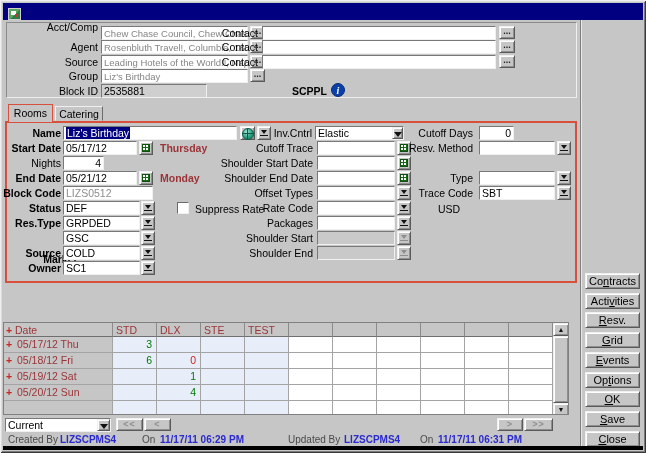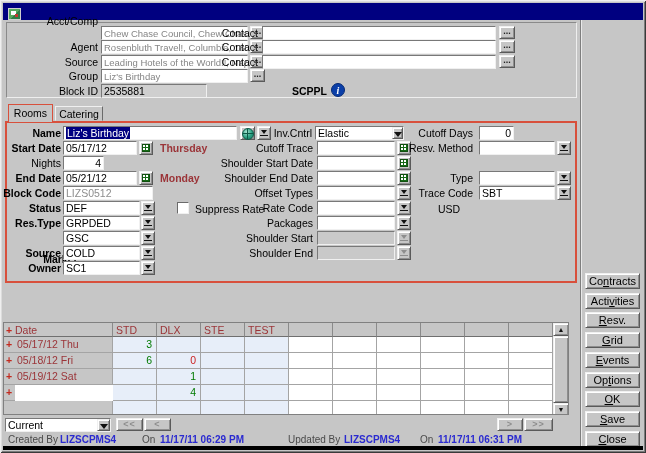--- a/index.html
+++ b/index.html
@@ -67,21 +67,21 @@
 <body>
 
 <div class="window">
 
   <div class="abs titlebar">
     <span class="abs appico"></span>
   </div>
 
   <div class="abs hdrbox"></div>
   <div id="hdr-generated">
-      <div class="abs lab" style="left: 8px; top: 15px; width: 90px;">Acct/Comp</div>
+      <div class="abs lab" style="left: 8px; top: 21px; width: 90px;">Acct/Comp</div>
       <div class="abs fld gtxt" style="left: 101px; top: 26px; width: 147px;">Chew Chase Council, Chew Chase, 1800</div>
       <div class="abs rbtn lov" style="left: 250px; top: 26px; width: 15px; height: 13px;">...</div>
       <div class="abs lab" style="left: 8px; top: 41px; width: 90px;">Agent</div>
       <div class="abs fld gtxt" style="left: 101px; top: 40px; width: 147px;">Rosenbluth Travel!, Columbia, 1800-roser</div>
       <div class="abs rbtn lov" style="left: 250px; top: 40px; width: 15px; height: 13px;">...</div>
       <div class="abs lab" style="left: 8px; top: 56px; width: 90px;">Source</div>
       <div class="abs fld gtxt" style="left: 101px; top: 55px; width: 147px;">Leading Hotels of the World!!, Naples, 180</div>
       <div class="abs rbtn lov" style="left: 250px; top: 55px; width: 15px; height: 13px;">...</div>
       <div class="abs lab" style="left: 8px; top: 70px; width: 90px;">Group</div>
       <div class="abs fld gtxt" style="left: 101px; top: 69px; width: 147px;">Liz's Birthday</div>
@@ -244,20 +244,21 @@
       <div class="gcell gval" style="left: 153px; top: 46px; width: 44px; height: 16px; background: rgb(231, 238, 249); color: rgb(0, 122, 0);">1</div>
       <div class="gcell gval" style="left: 197px; top: 46px; width: 44px; height: 16px; background: rgb(231, 238, 249);"></div>
       <div class="gcell gval" style="left: 241px; top: 46px; width: 44px; height: 16px; background: rgb(231, 238, 249);"></div>
       <div class="gcell gval" style="left: 285px; top: 46px; width: 44px; height: 16px; background: rgb(255, 255, 255);"></div>
       <div class="gcell gval" style="left: 329px; top: 46px; width: 44px; height: 16px; background: rgb(255, 255, 255);"></div>
       <div class="gcell gval" style="left: 373px; top: 46px; width: 44px; height: 16px; background: rgb(255, 255, 255);"></div>
       <div class="gcell gval" style="left: 417px; top: 46px; width: 44px; height: 16px; background: rgb(255, 255, 255);"></div>
       <div class="gcell gval" style="left: 461px; top: 46px; width: 44px; height: 16px; background: rgb(255, 255, 255);"></div>
       <div class="gcell gval" style="left: 505px; top: 46px; width: 44px; height: 16px; background: rgb(255, 255, 255);"></div>
       <div class="gcell gmark" style="left: 0px; top: 62px; width: 11px; height: 16px;">+</div>
+      <div class="gcell gdate" style="left: 11px; top: 62px; width: 98px; height: 16px;">05/20/12 Sun</div>
       <div class="gcell gval" style="left: 109px; top: 62px; width: 44px; height: 16px; background: rgb(231, 238, 249);"></div>
       <div class="gcell gval" style="left: 153px; top: 62px; width: 44px; height: 16px; background: rgb(231, 238, 249); color: rgb(0, 122, 0);">4</div>
       <div class="gcell gval" style="left: 197px; top: 62px; width: 44px; height: 16px; background: rgb(231, 238, 249);"></div>
       <div class="gcell gval" style="left: 241px; top: 62px; width: 44px; height: 16px; background: rgb(231, 238, 249);"></div>
       <div class="gcell gval" style="left: 285px; top: 62px; width: 44px; height: 16px; background: rgb(255, 255, 255);"></div>
       <div class="gcell gval" style="left: 329px; top: 62px; width: 44px; height: 16px; background: rgb(255, 255, 255);"></div>
       <div class="gcell gval" style="left: 373px; top: 62px; width: 44px; height: 16px; background: rgb(255, 255, 255);"></div>
       <div class="gcell gval" style="left: 417px; top: 62px; width: 44px; height: 16px; background: rgb(255, 255, 255);"></div>
       <div class="gcell gval" style="left: 461px; top: 62px; width: 44px; height: 16px; background: rgb(255, 255, 255);"></div>
       <div class="gcell gval" style="left: 505px; top: 62px; width: 44px; height: 16px; background: rgb(255, 255, 255);"></div>

